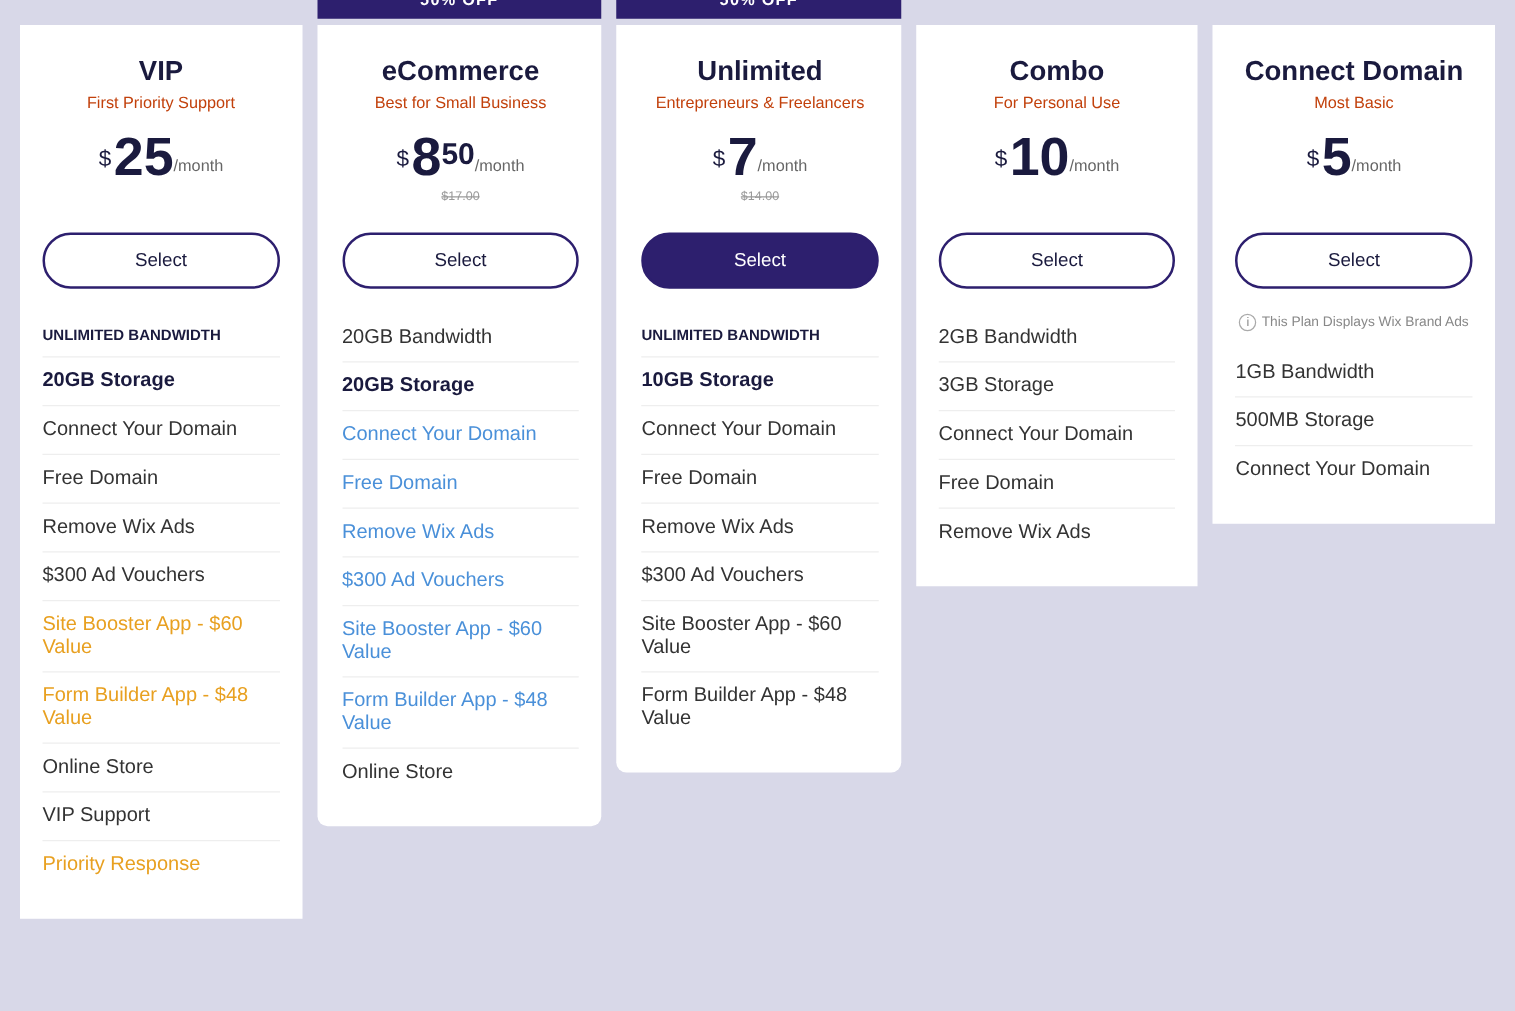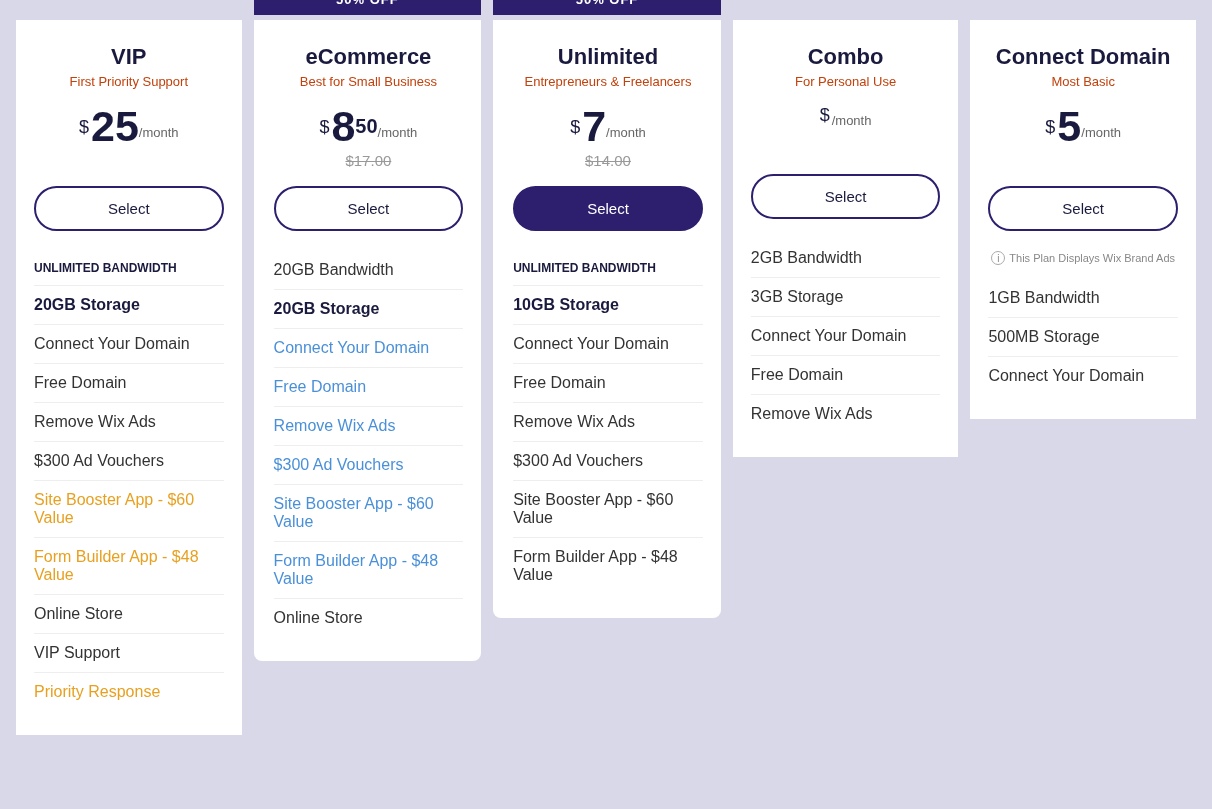--- a/index.html
+++ b/index.html
@@ -74,33 +74,33 @@
       margin-bottom: 10px;
       margin-right: 2px;
     }
     .price-main {
       font-size: 43px;
       font-weight: 900;
       color: #1a1a3e;
       line-height: 1;
     }
     .price-decimal {
-      font-size: 20px;
+      font-size: 24px;
       font-weight: 700;
       color: #1a1a3e;
       margin-bottom: 10px;
     }
     .price-period {
       font-size: 13px;
       color: #666;
       margin-bottom: 8px;
       margin-left: 0;
     }
     .price-original {
-      font-size: 15px;
+      font-size: 10px;
       color: #999;
       text-decoration: line-through;
       text-align: center;
       margin-bottom: 16px;
       min-height: 18px;
     }
     .select-btn {
       width: 100%;
       padding: 12px 0;
       border-radius: 30px;
@@ -241,20 +241,21 @@
         <div class="feature-item">$300 Ad Vouchers</div>
         <div class="feature-item">Site Booster App - $60 Value</div>
         <div class="feature-item">Form Builder App - $48 Value</div>
       </div>
     </div>
     <div class="plan-card">
       <div class="plan-name">Combo</div>
       <div class="plan-subtitle">For Personal Use</div>
       <div class="price-row">
         <span class="price-dollar-sign">$</span>
+        <span class="price-main">10</span>
         <span class="price-period">/month</span>
       </div>
       <div class="price-original"></div>
       <button class="select-btn">Select</button>
       <div class="features-list">
         <div class="feature-item">2GB Bandwidth</div>
         <div class="feature-item">3GB Storage</div>
         <div class="feature-item">Connect Your Domain</div>
         <div class="feature-item">Free Domain</div>
         <div class="feature-item">Remove Wix Ads</div>

